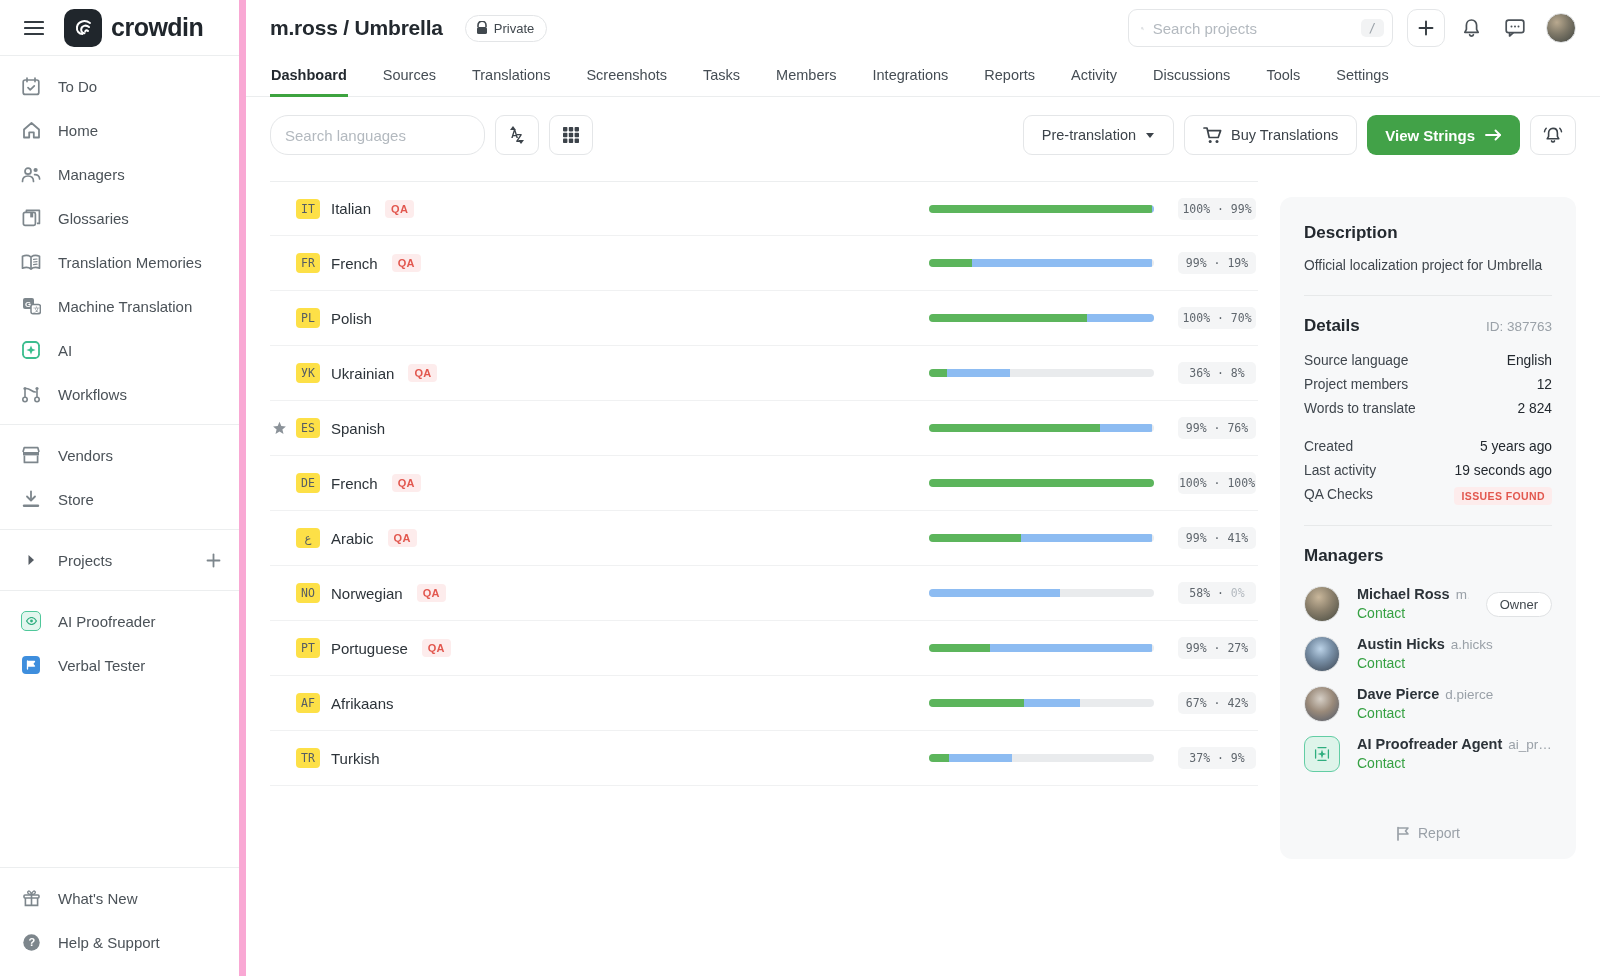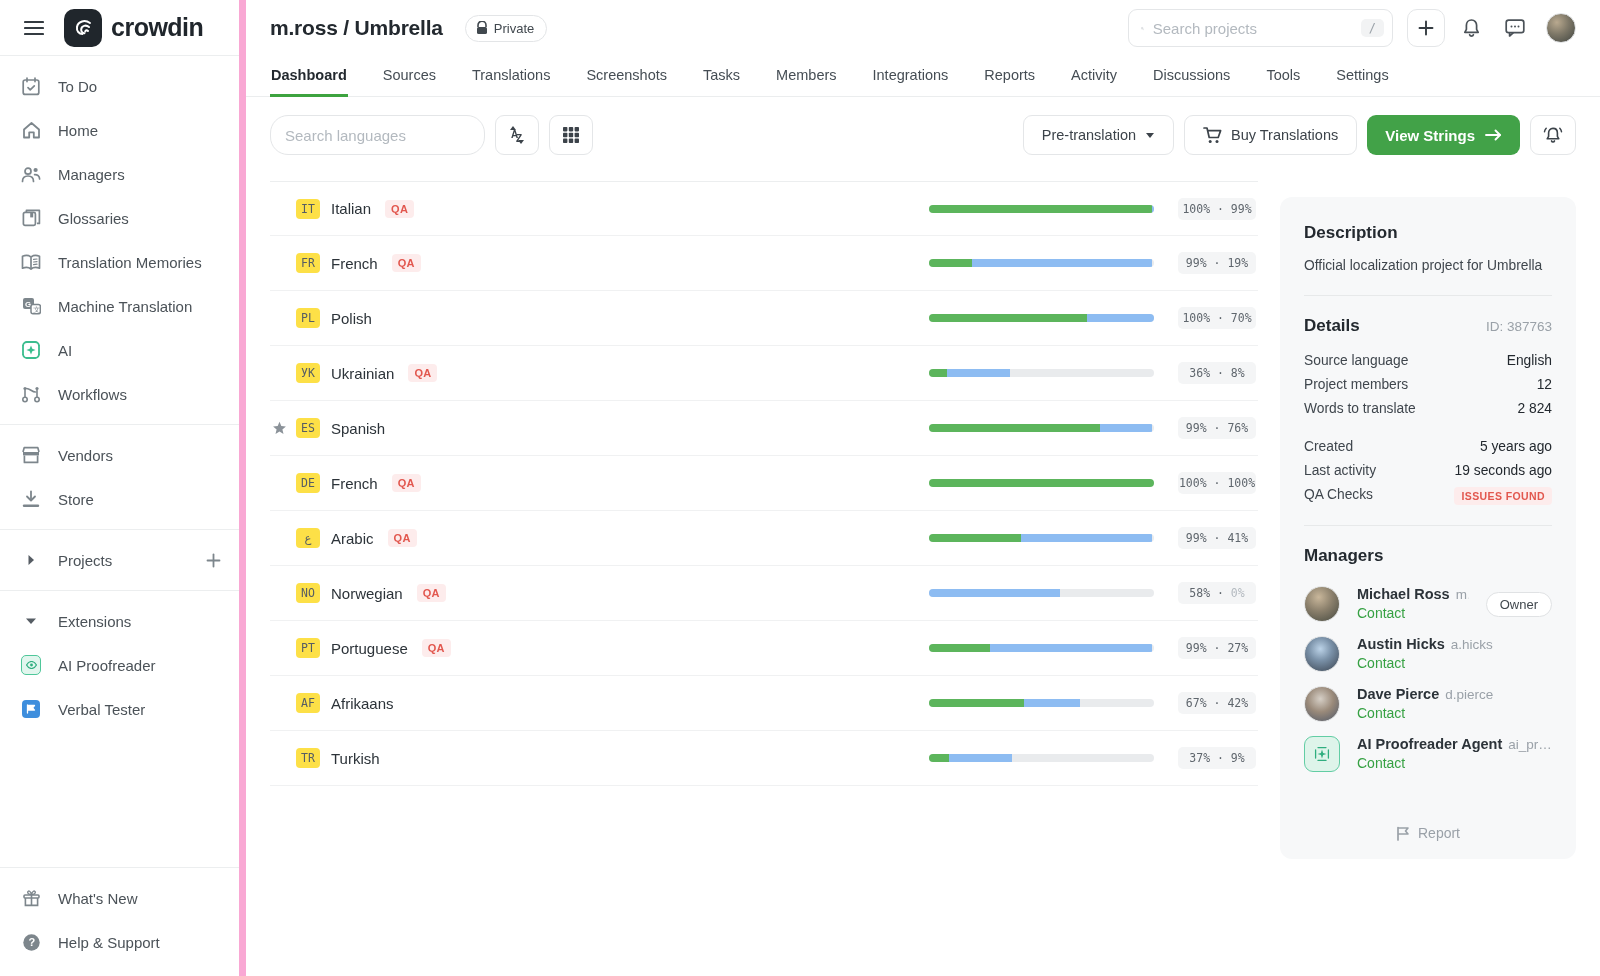--- a/index.html
+++ b/index.html
@@ -344,28 +344,20 @@
         <span>
           <svg width="15" height="15" viewBox="0 0 15 15">
             <g stroke="#7d868c" stroke-width="1.8" stroke-linecap="round">
               <line x1="7.5" y1="1.5" x2="7.5" y2="13.5"></line>
               <line x1="1.5" y1="7.5" x2="13.5" y2="7.5"></line>
             </g>
           </svg>
         </span>
       </div>
       <div class="side-divider"></div>
-      <div class="side-item">
-        <span class="s-ico">
-          <svg width="12" height="8" viewBox="0 0 12 8">
-            <polygon points="1,1.5 11,1.5 6,7" fill="#565d64"></polygon>
-          </svg>
-        </span>
-        <span class="s-label">Extensions</span>
-      </div>
       <div class="side-item">
         <span class="s-ico">
           <span class="sq-teal">
             <svg width="11" height="8" viewBox="0 0 11 8">
               <path d="M0.5 4 C2 1.4 4 0.5 5.5 0.5 C7 0.5 9 1.4 10.5 4 C9 6.6 7 7.5 5.5 7.5 C4 7.5 2 6.6 0.5 4 Z" fill="none" stroke="#2fae7f" stroke-width="1.2"></path>
               <circle cx="5.5" cy="4" r="1.4" fill="#2fae7f"></circle>
             </svg>
           </span>
         </span>
         <span class="s-label">AI Proofreader</span>

